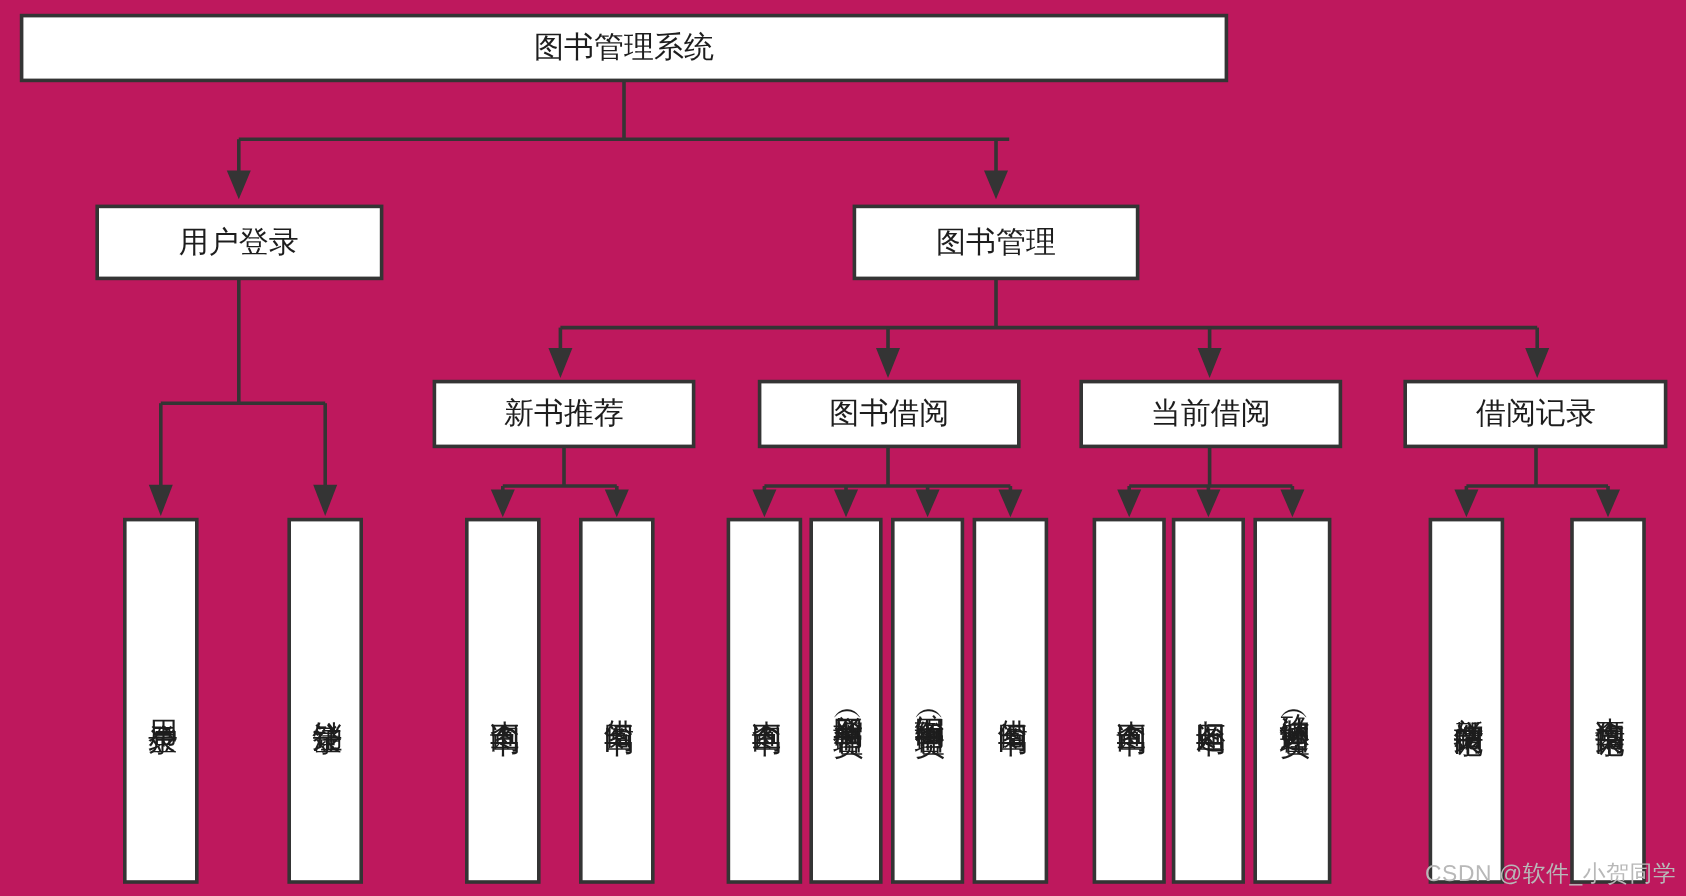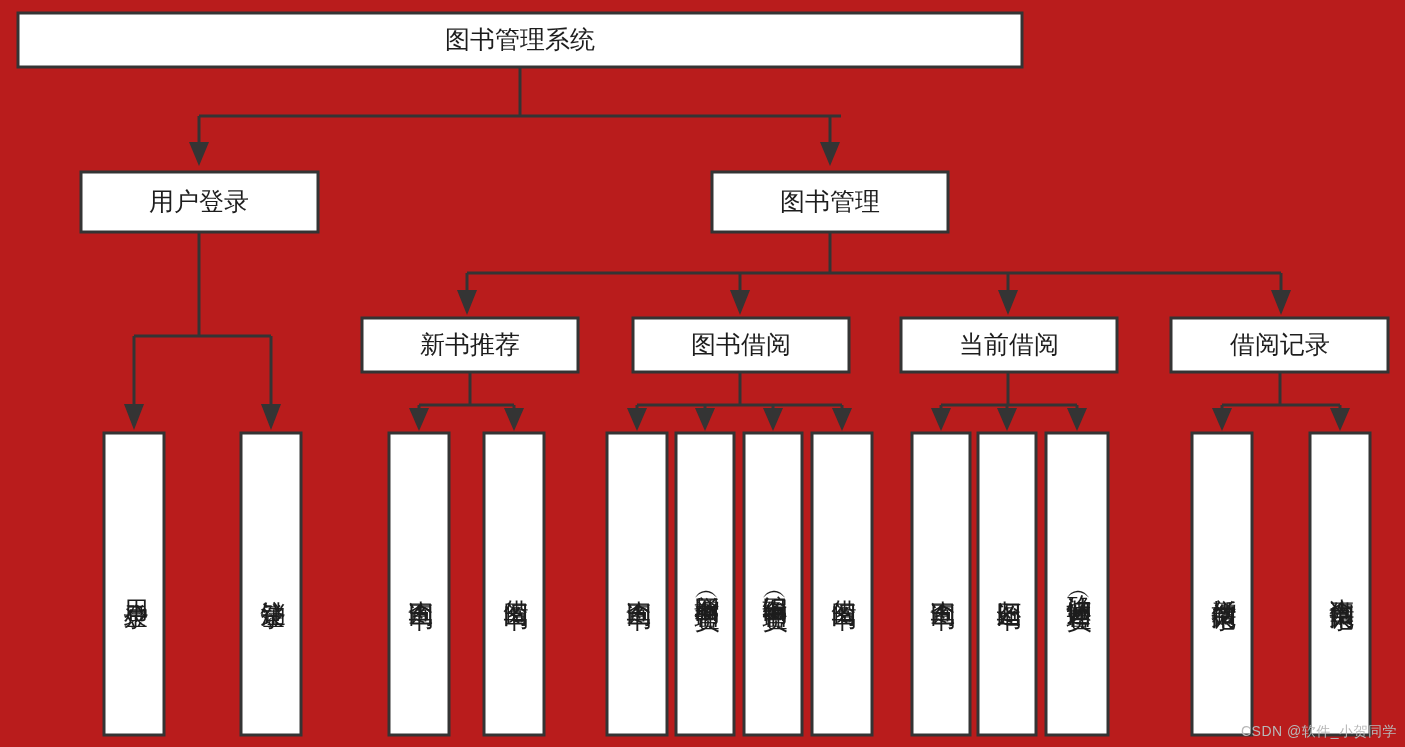--- a/index.html
+++ b/index.html
@@ -12,21 +12,21 @@
     width: 1405px;
     height: 747px;
     font-family: "Liberation Sans", "DejaVu Sans", sans-serif;
     overflow: hidden;
     position: relative;
   }
   #diagram-root {
     position: relative;
     width: 1405px;
     height: 747px;
-    background: #b91c1c;
+    background: #be185d;
   }
   svg#tree-svg {
     position: absolute;
     left: 0;
     top: 0;
     width: 1405px;
     height: 747px;
     display: block;
   }
   .node-rect {
@@ -58,21 +58,21 @@
     writing-mode: vertical-rl;
     text-orientation: upright;
     letter-spacing: 2px;
     dominant-baseline: middle;
   }
   .watermark {
     position: absolute;
     right: 8px;
     bottom: 6px;
     font-family: "Liberation Sans", "DejaVu Sans", sans-serif;
-    font-size: 14px;
+    font-size: 19px;
     color: #b8b8b8;
     white-space: nowrap;
     letter-spacing: 0.5px;
     pointer-events: none;
   }
 </style>
 </head>
 <body>
 
 <div id="diagram-root">

